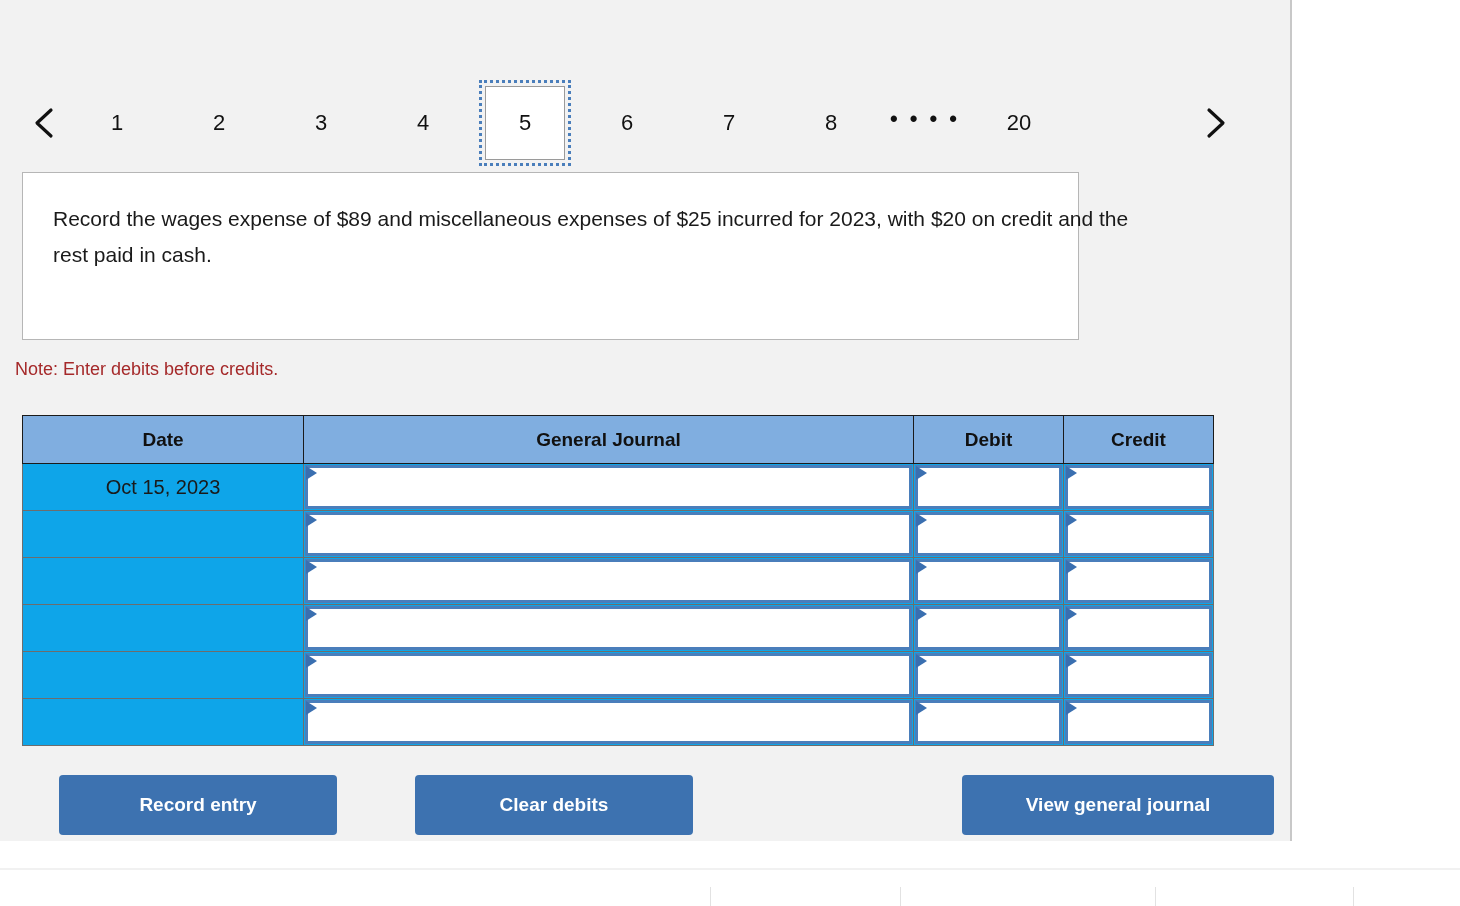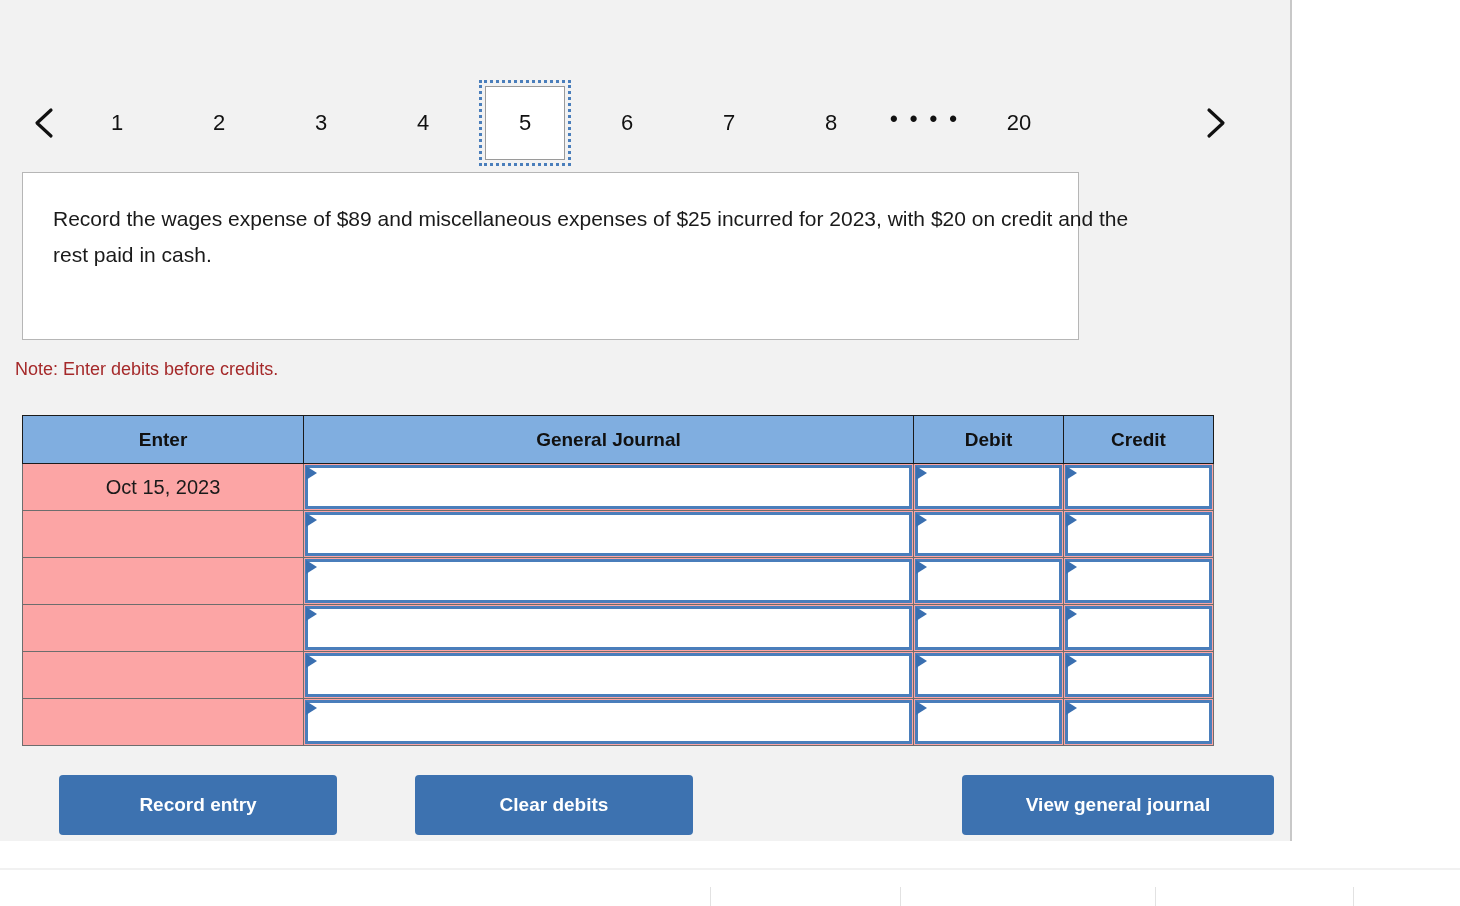--- a/index.html
+++ b/index.html
@@ -131,21 +131,21 @@
     height: 48px;
     font-size: 19px;
     font-weight: bold;
     color: #111111;
     text-align: center;
   }
   .jtable td {
     border: 1px solid #6d6d6d;
     height: 47px;
     padding: 2px;
-    background: #fca5a5;
+    background: #0ea5e9;
   }
   .col-date   { width: 281px; }
   .col-gj     { width: 610px; }
   .col-debit  { width: 150px; }
   .col-credit { width: 150px; }
 
   .date-cell {
     text-align: center;
     font-size: 20px;
     color: #1a1a1a;
@@ -263,21 +263,21 @@
 
     <table class="jtable">
       <colgroup>
         <col class="col-date">
           <col class="col-gj">
           <col class="col-debit">
           <col class="col-credit">
       </colgroup>
       <thead>
         <tr>
-          <th>Enter</th>
+          <th>Date</th>
           <th>General Journal</th>
           <th>Debit</th>
           <th>Credit</th>
         </tr>
       </thead>
       <tbody>
         <tr>
           <td class="date-cell">Oct 15, 2023</td>
           <td class="incell">
             <span class="field"></span>

